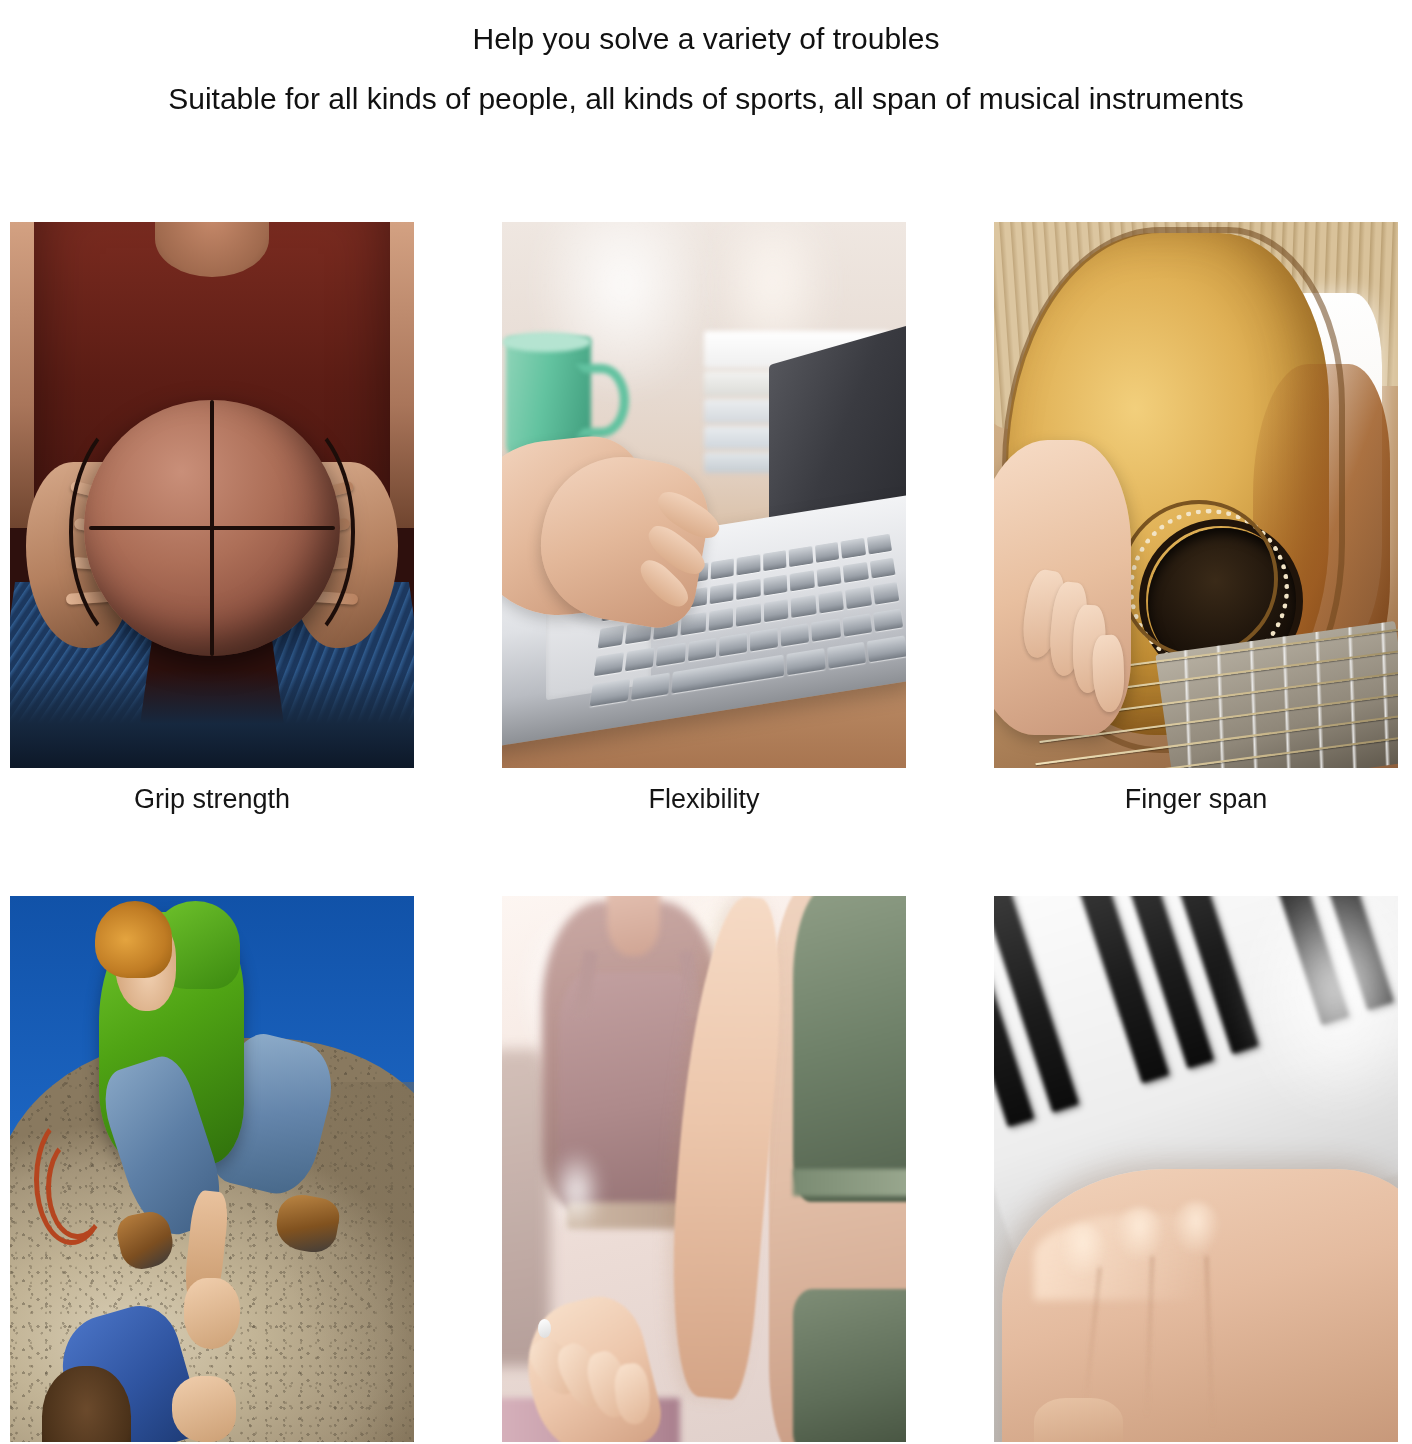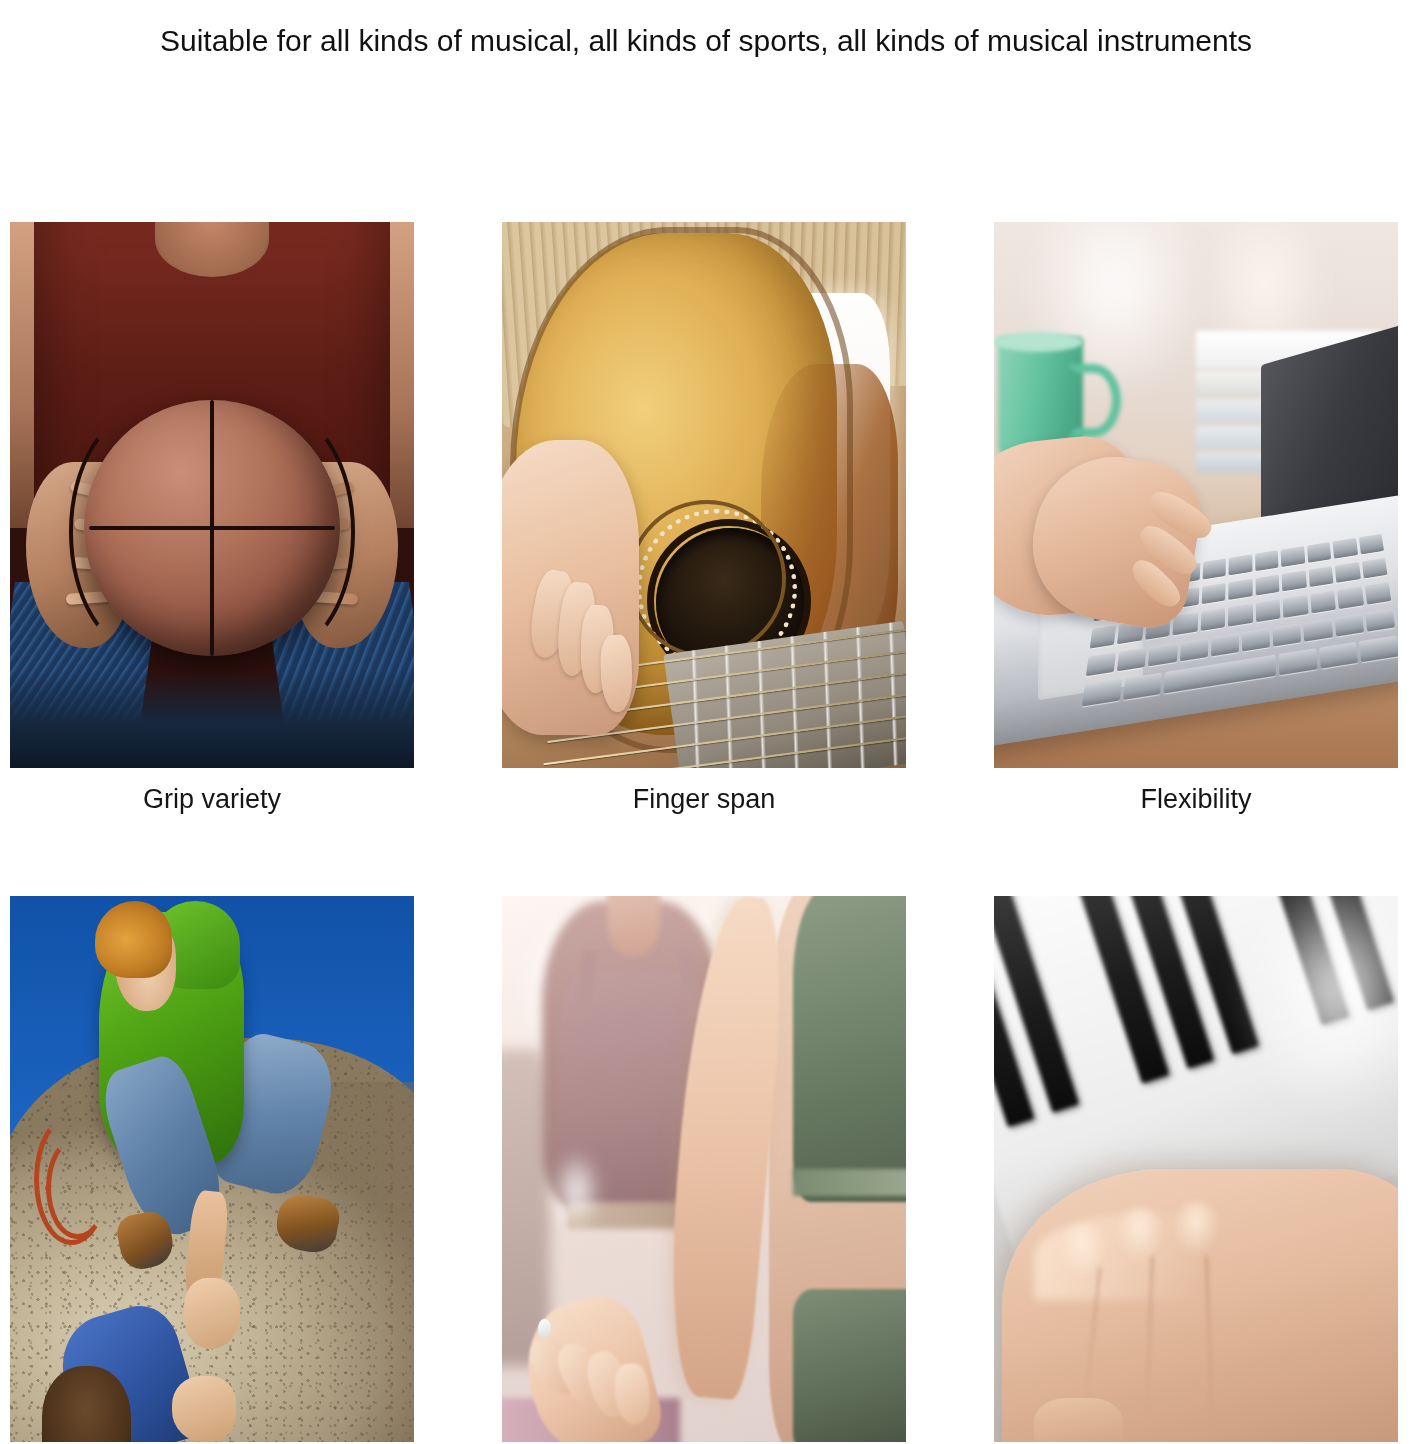--- a/index.html
+++ b/index.html
@@ -620,21 +620,22 @@
   .pn-presskey {
     position: absolute; left: 12%; bottom: -2%; width: 16%; height: 7%;
     background: linear-gradient(180deg, #fafafa 0%, #dedede 100%);
     border-radius: 2px;
   }
 </style>
 </head>
 <body>
 
 <div class="header">
-  <div class="sub2">Suitable for all kinds of musical, all kinds of sports, all kinds of musical instruments</div>
+  <div class="sub1">Help you solve a variety of troubles</div>
+  <div class="sub2">Suitable for all kinds of people, all kinds of sports, all span of musical instruments</div>
 </div>
 
 <div class="grid">
 
   <div class="cell">
     <div class="photo">
       <div class="bb-bg"></div>
       <div class="bb-shoulderL"></div>
       <div class="bb-shoulderR"></div>
       <div class="bb-jersey"></div>
@@ -656,56 +657,21 @@
         <div class="bb-finger" style="right:38%;top:70%;width:54%;transform:rotate(4deg);"></div>
       </div>
 
       <div class="bb-ball">
         <div class="bb-seam-v"></div>
         <div class="bb-seam-h"></div>
         <div class="bb-seam-c1"></div>
         <div class="bb-seam-c2"></div>
       </div>
     </div>
-    <div class="caption">Grip variety</div>
-  </div>
-
-  <div class="cell">
-    <div class="photo">
-      <div class="gt-bg"></div>
-      <div class="gt-sweater"></div>
-      <div class="gt-sweater2"></div>
-      <div class="gt-white"></div>
-      <div class="gt-body"></div>
-      <div class="gt-burst"></div>
-      <div class="gt-edge"></div>
-
-      <div class="gt-hole"></div>
-      <div class="gt-rose"></div>
-      <div class="gt-rose2"></div>
-      <div class="gt-rose3"></div>
-
-      <div class="gt-neck"></div>
-      <div class="gt-frets"></div>
-      <div class="gt-string" style="left:14%;bottom:21%;width:88%;transform:rotate(-7.5deg);"></div>
-      <div class="gt-string" style="left:13%;bottom:17%;width:89%;transform:rotate(-7.5deg);"></div>
-      <div class="gt-string" style="left:12%;bottom:13%;width:90%;transform:rotate(-7.5deg);"></div>
-      <div class="gt-string" style="left:11%;bottom:9%;width:91%;transform:rotate(-7.5deg);"></div>
-      <div class="gt-string" style="left:10%;bottom:5%;width:92%;transform:rotate(-7.5deg);"></div>
-      <div class="gt-string" style="left:9%;bottom:1%;width:93%;transform:rotate(-7.5deg);"></div>
-
-      <div class="gt-pick"></div>
-      <div class="gt-hand">
-        <div class="gt-fing" style="left:34%;top:44%;width:22%;height:30%;transform:rotate(10deg);"></div>
-        <div class="gt-fing" style="left:50%;top:48%;width:21%;height:32%;transform:rotate(6deg);"></div>
-        <div class="gt-fing" style="left:64%;top:56%;width:20%;height:30%;transform:rotate(2deg);"></div>
-        <div class="gt-fing" style="left:76%;top:66%;width:19%;height:26%;transform:rotate(-2deg);"></div>
-      </div>
-    </div>
-    <div class="caption">Finger span</div>
+    <div class="caption">Grip strength</div>
   </div>
 
   <div class="cell">
     <div class="photo">
       <div class="lp-bg"></div>
       <div class="lp-blurwin"></div>
       <div class="lp-blurwin2"></div>
       <div class="lp-desk"></div>
 
       <div class="lp-mug"></div>
@@ -791,20 +757,55 @@
         <div class="lp-fing" style="right:-2%;top:44%;width:38%;height:17%;transform:rotate(24deg);"></div>
         <div class="lp-fing" style="right:4%;top:64%;width:34%;height:16%;transform:rotate(30deg);"></div>
       </div>
       <div class="lp-hand lp-handB">
         <div class="lp-fing" style="right:-8%;top:20%;width:42%;height:18%;transform:rotate(22deg);"></div>
         <div class="lp-fing" style="right:-4%;top:43%;width:40%;height:17%;transform:rotate(28deg);"></div>
         <div class="lp-fing" style="right:2%;top:65%;width:36%;height:16%;transform:rotate(34deg);"></div>
       </div>
     </div>
     <div class="caption">Flexibility</div>
+  </div>
+
+  <div class="cell">
+    <div class="photo">
+      <div class="gt-bg"></div>
+      <div class="gt-sweater"></div>
+      <div class="gt-sweater2"></div>
+      <div class="gt-white"></div>
+      <div class="gt-body"></div>
+      <div class="gt-burst"></div>
+      <div class="gt-edge"></div>
+
+      <div class="gt-hole"></div>
+      <div class="gt-rose"></div>
+      <div class="gt-rose2"></div>
+      <div class="gt-rose3"></div>
+
+      <div class="gt-neck"></div>
+      <div class="gt-frets"></div>
+      <div class="gt-string" style="left:14%;bottom:21%;width:88%;transform:rotate(-7.5deg);"></div>
+      <div class="gt-string" style="left:13%;bottom:17%;width:89%;transform:rotate(-7.5deg);"></div>
+      <div class="gt-string" style="left:12%;bottom:13%;width:90%;transform:rotate(-7.5deg);"></div>
+      <div class="gt-string" style="left:11%;bottom:9%;width:91%;transform:rotate(-7.5deg);"></div>
+      <div class="gt-string" style="left:10%;bottom:5%;width:92%;transform:rotate(-7.5deg);"></div>
+      <div class="gt-string" style="left:9%;bottom:1%;width:93%;transform:rotate(-7.5deg);"></div>
+
+      <div class="gt-pick"></div>
+      <div class="gt-hand">
+        <div class="gt-fing" style="left:34%;top:44%;width:22%;height:30%;transform:rotate(10deg);"></div>
+        <div class="gt-fing" style="left:50%;top:48%;width:21%;height:32%;transform:rotate(6deg);"></div>
+        <div class="gt-fing" style="left:64%;top:56%;width:20%;height:30%;transform:rotate(2deg);"></div>
+        <div class="gt-fing" style="left:76%;top:66%;width:19%;height:26%;transform:rotate(-2deg);"></div>
+      </div>
+    </div>
+    <div class="caption">Finger span</div>
   </div>
 
   <div class="cell row2">
     <div class="photo">
       <div class="cl-sky"></div>
       <div class="cl-rock"></div>
       <div class="cl-rock-tex"></div>
       <div class="cl-rock-shade"></div>
 
       <div class="cl-rope" style="left:6%;top:40%;width:16%;height:22%;"></div>

